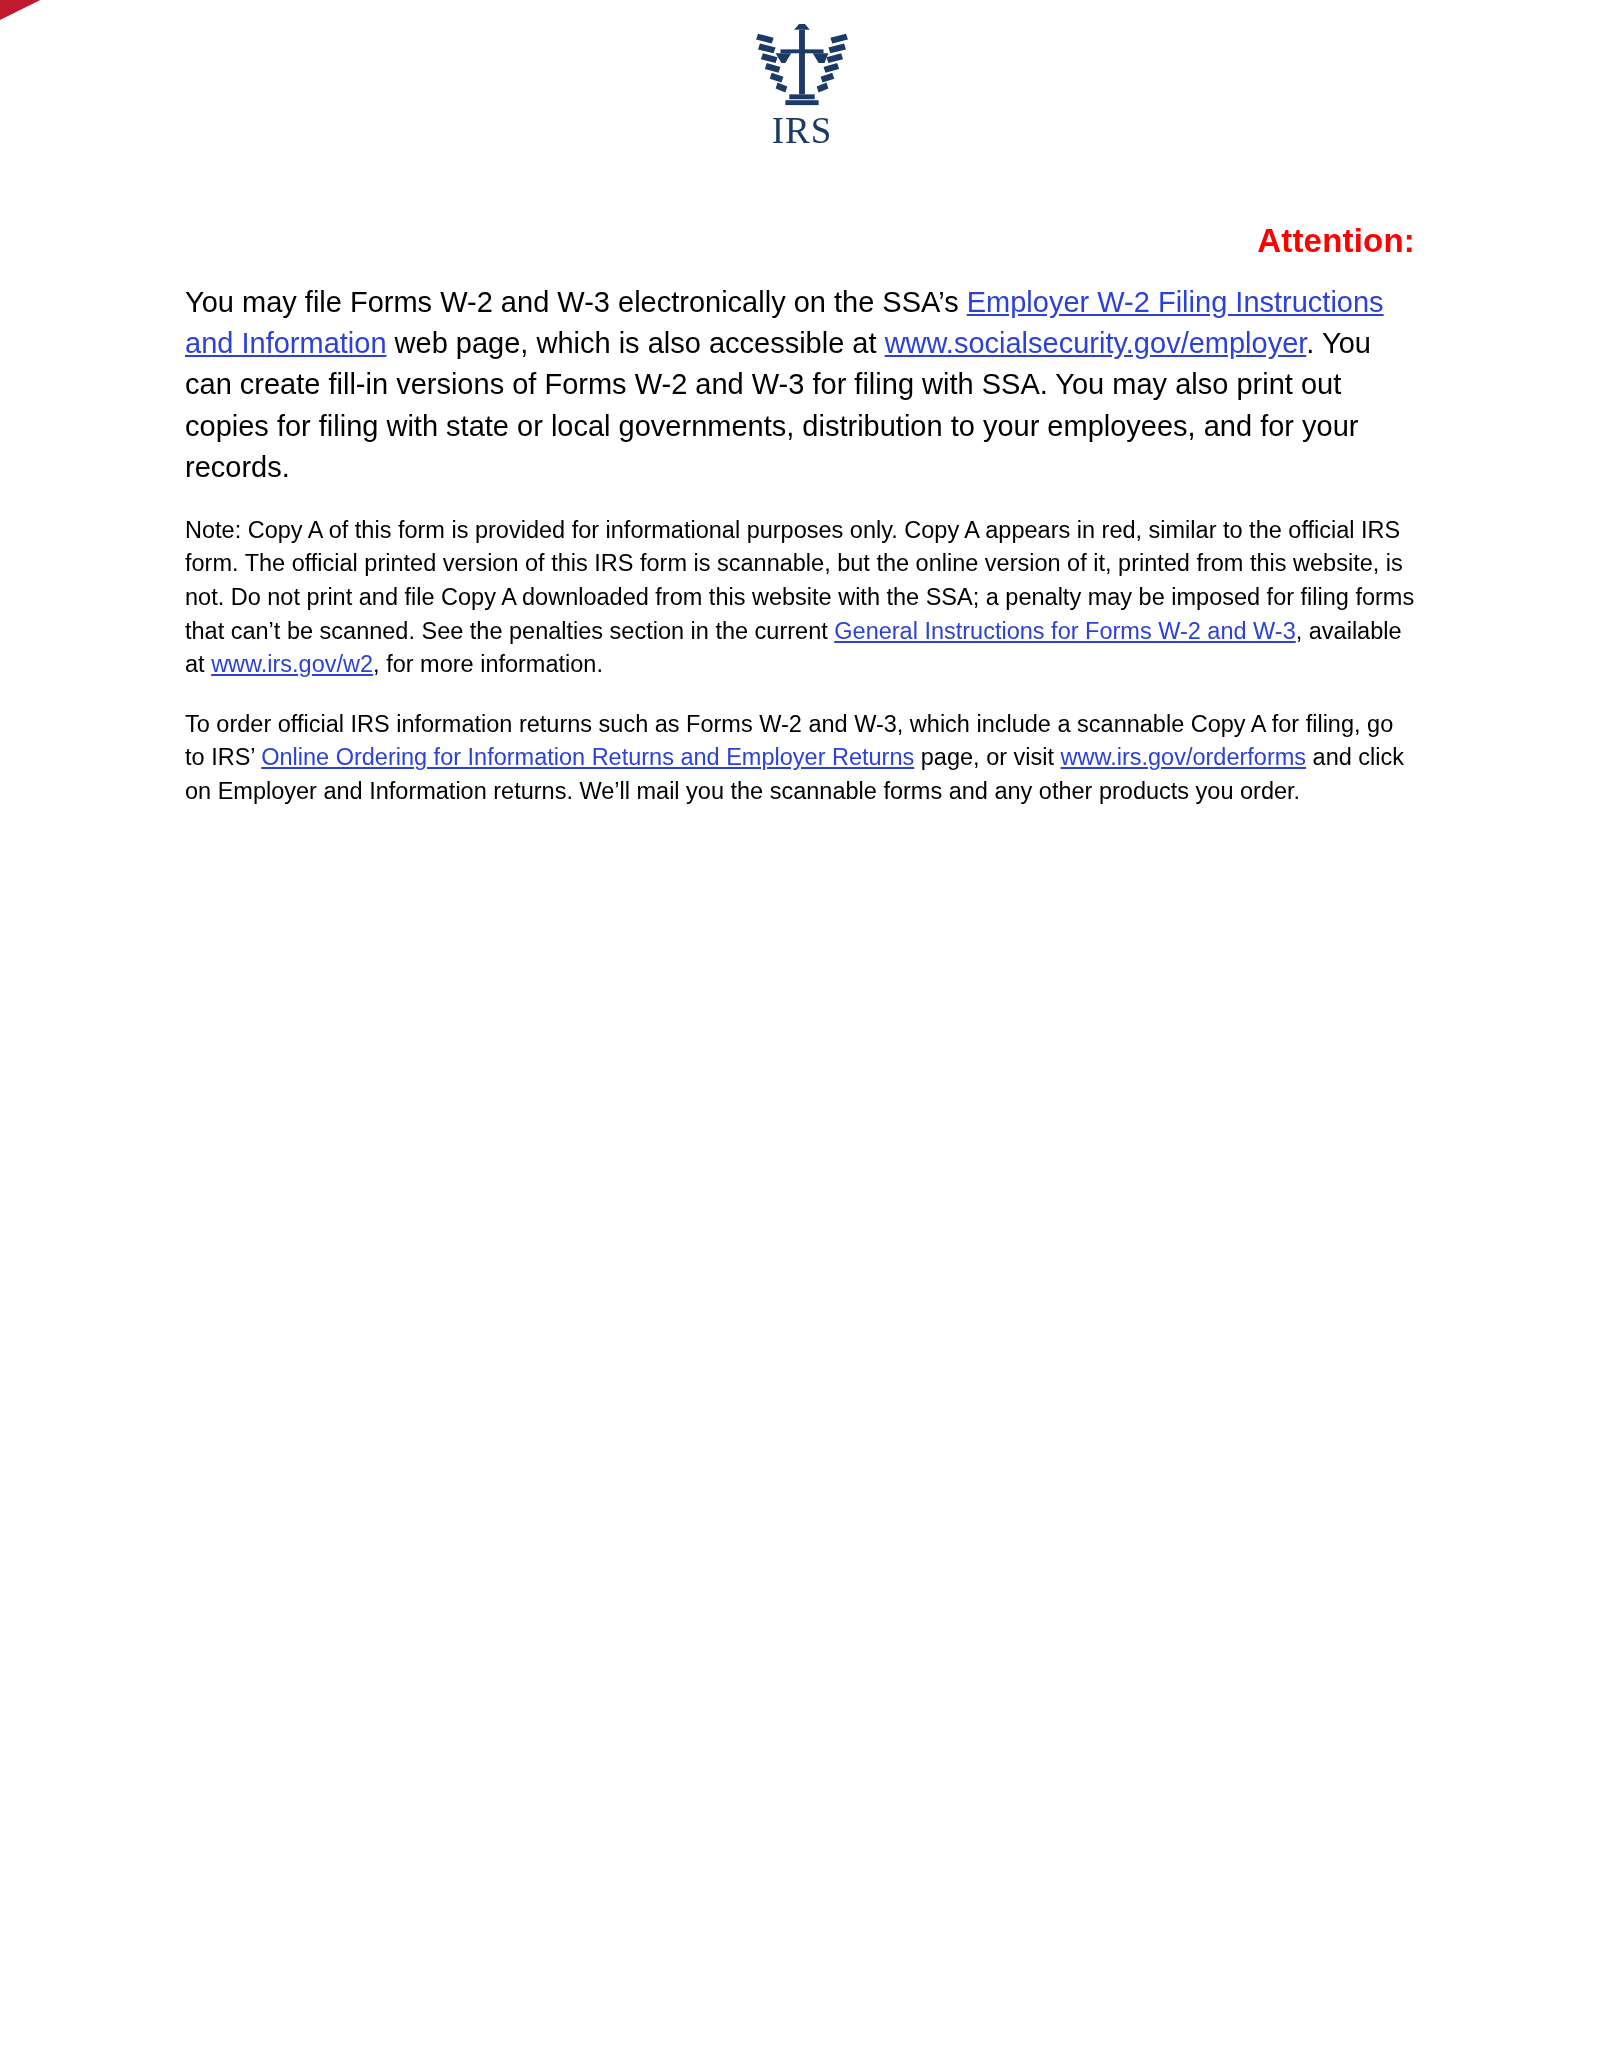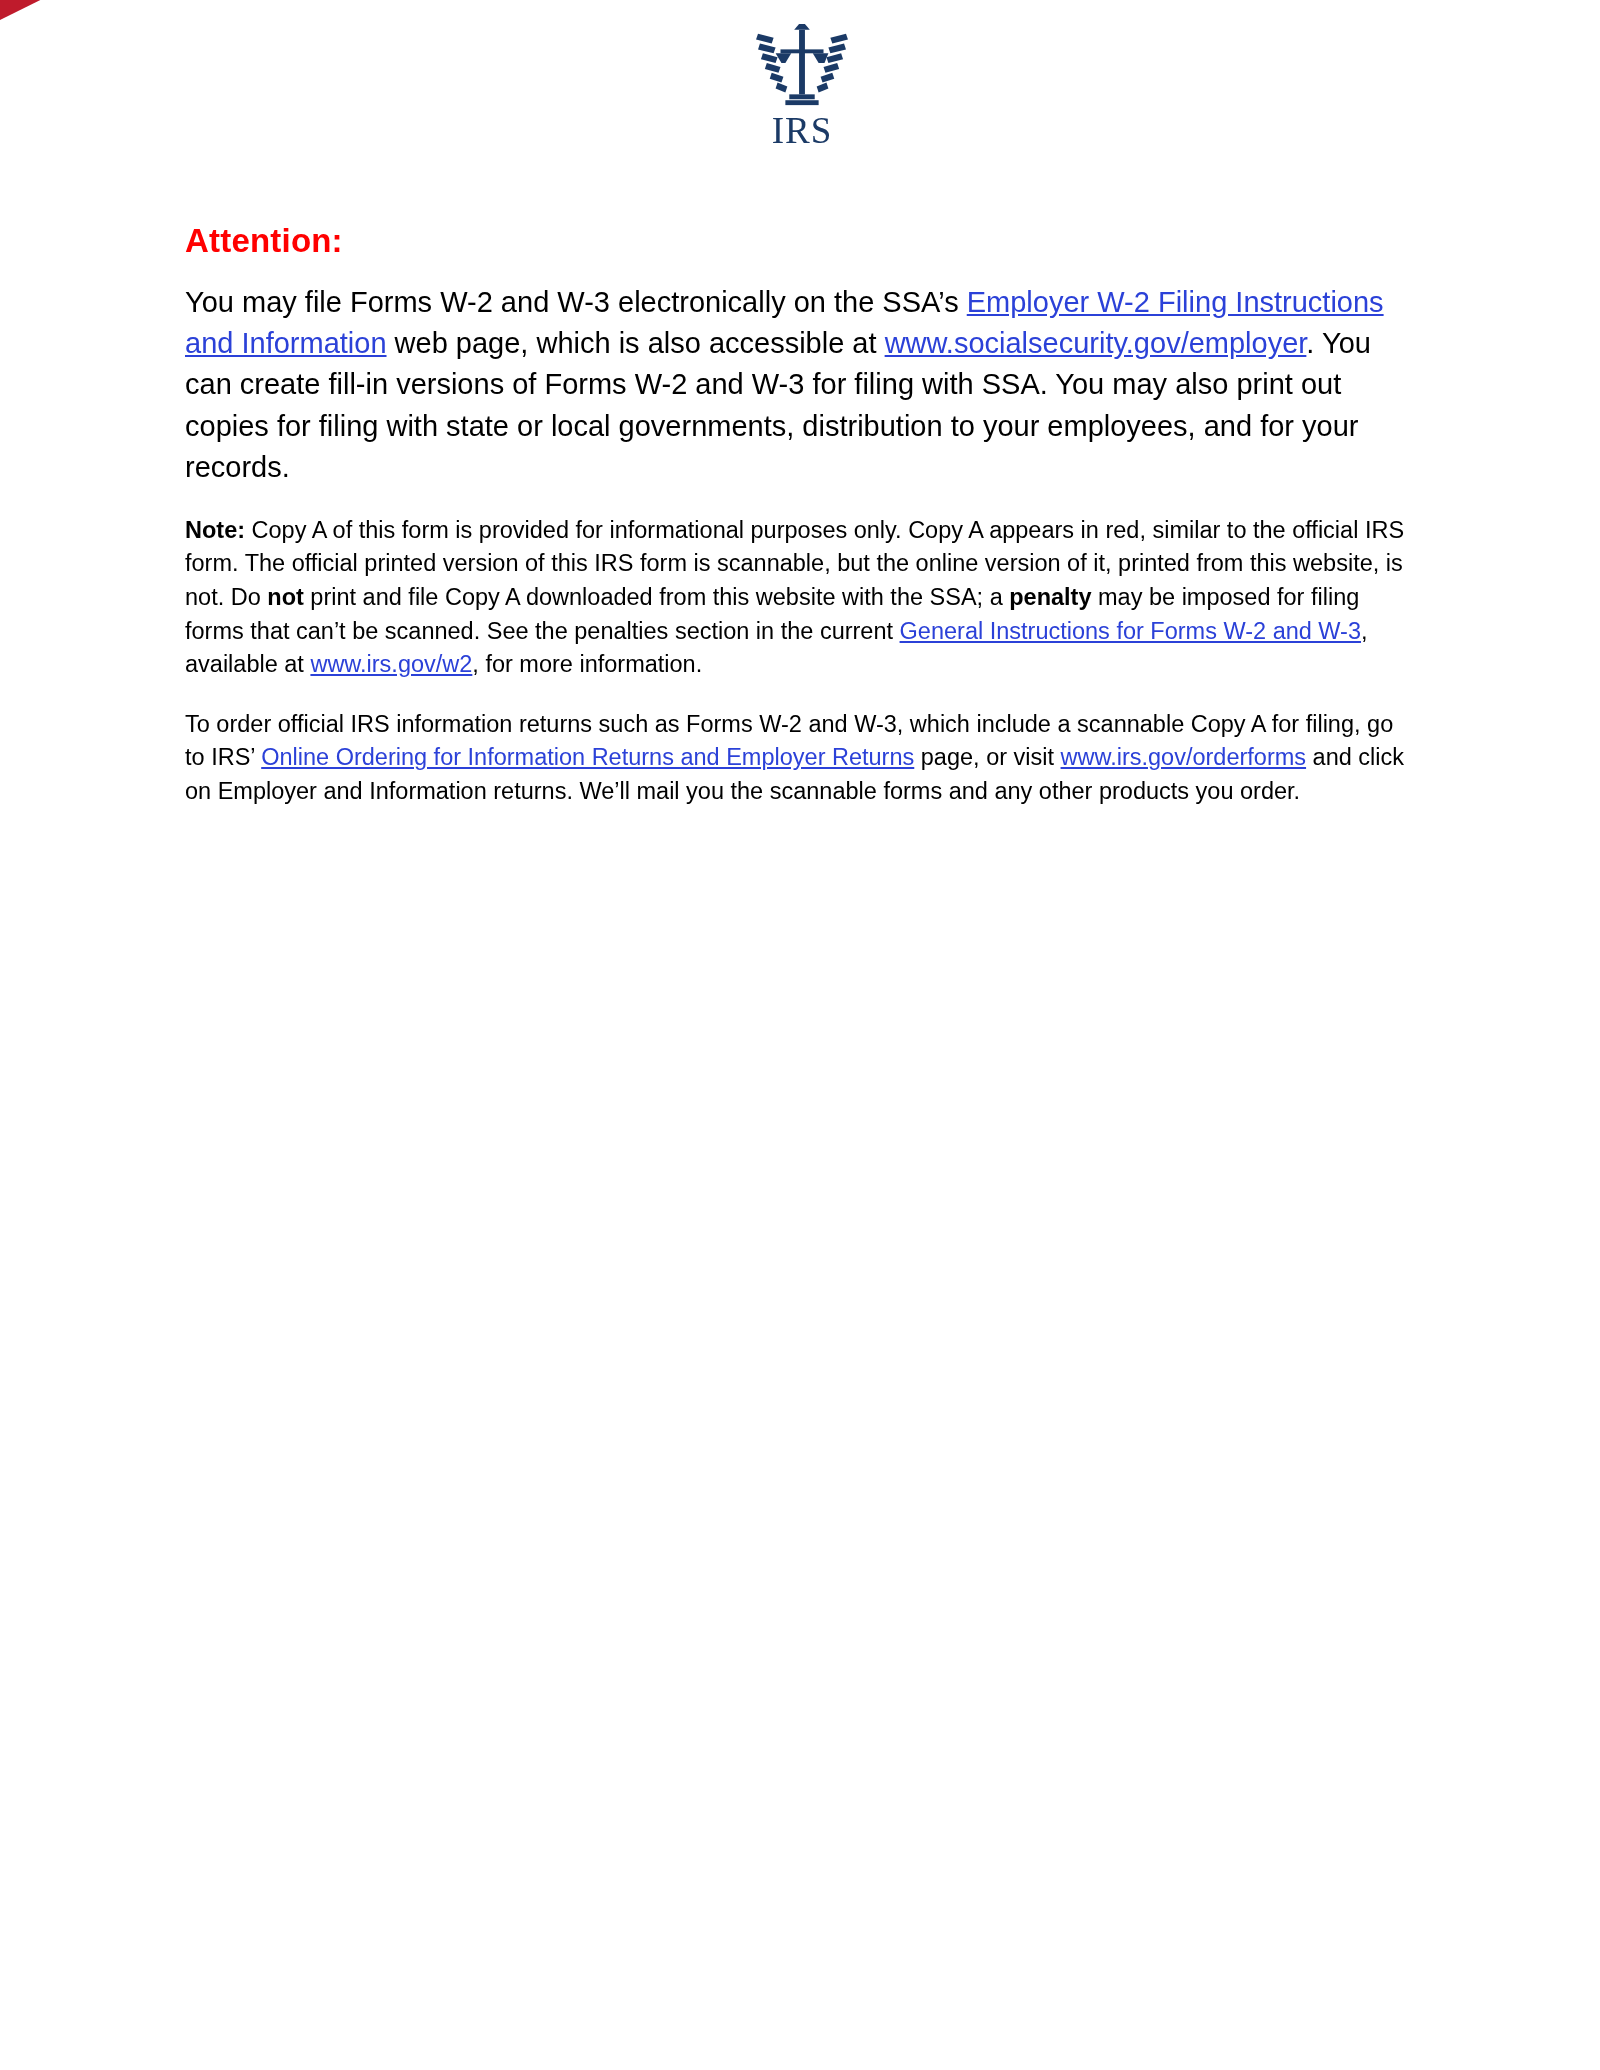--- a/index.html
+++ b/index.html
@@ -56,21 +56,21 @@
 
   
   .content {
     position: absolute;
     top: 222px;
     left: 185px;
     width: 1230px;
   }
 
   .attention {
-    text-align: left;
+    text-align: right;
     color: #ff0000;
     font-size: 33px;
     font-weight: bold;
     margin: 0 0 22px 0;
     letter-spacing: 0.2px;
   }
 
   .lead {
     font-size: 29px;
     line-height: 1.42;
@@ -82,21 +82,21 @@
     font-size: 23.5px;
     line-height: 1.43;
     margin: 0 0 26px 0;
     text-align: left;
   }
 
   a.link {
     color: #2b41d8;
     text-decoration: underline;
   }
-  .bold { font-weight: bold; }
+  .bold { font-weight: normal; }
 </style>
 </head>
 <body>
 
 <div class="flag-corner">
   <svg width="400" height="200" viewBox="0 0 400 200" xmlns="http://www.w3.org/2000/svg">
     <defs>
       <clipPath id="cornerClip">
         <polygon points="0,0 400,0 0,200"></polygon>
       </clipPath>

